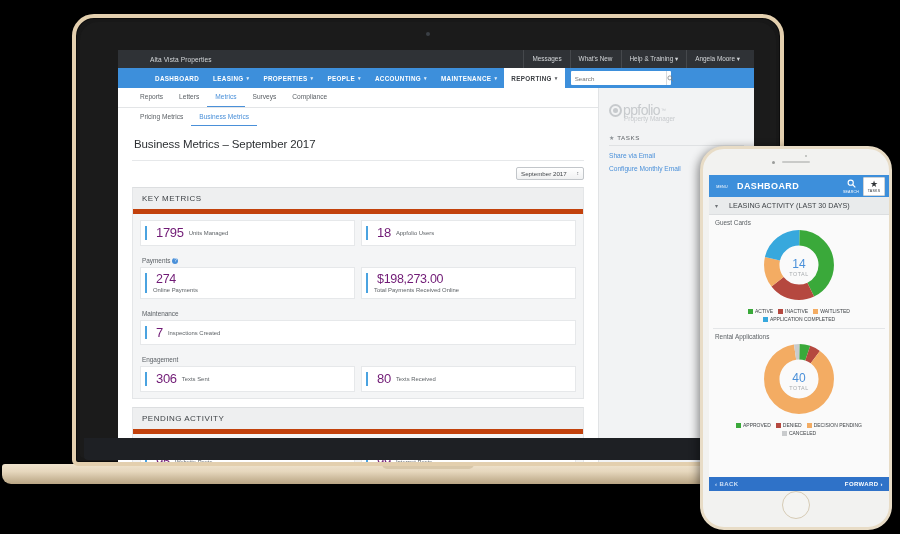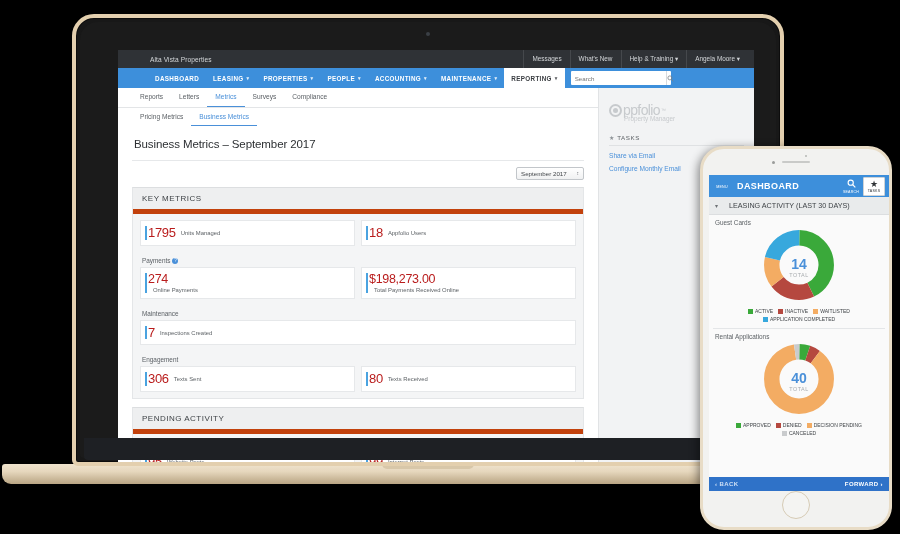--- a/index.html
+++ b/index.html
@@ -132,21 +132,21 @@
   .card {
     flex: 1; background: #fff; border: 1px solid #e6e8ea;
     padding: 5px 7px 5px 7px; display: flex; align-items: center; gap: 5px;
     position: relative; min-height: 22px;
   }
   .card.stacked { flex-direction: column; align-items: flex-start; gap: 1px; min-height: 28px; }
   .card .accent {
     position: absolute; left: 4px; top: 5px; bottom: 5px; width: 2px; background: #4aa3e0;
   }
   .card .val {
-    font-size: 13px; color: #b91c1c; font-weight: 300; margin-left: 0;
+    font-size: 13px; color: #701a75; font-weight: 300; margin-left: 8px;
     letter-spacing: -.3px; line-height: 1.05;
   }
   .card.stacked .val { font-size: 12.5px; }
   .card .lbl { font-size: 5.9px; color: #5e6367; }
   .card.stacked .lbl { margin-left: 5px; }
   .sec-gap { height: 8px; }
 
   .side-logo { padding: 14px 0 0 10px; }
   .side-logo .lg { display:flex; align-items:center; gap:1px; }
   .side-logo .ring {
@@ -225,21 +225,21 @@
   }
   .ph-section-head .tri { font-size: 6px; color: #6e7276; }
   .ph-block { padding: 4px 6px 2px 6px; }
   .ph-block-title { font-size: 6.4px; color: #5d6266; margin-bottom: 1px; }
   .donut-wrap { display: flex; justify-content: center; padding: 2px 0 0 0; }
   .donut { position: relative; }
   .donut .center {
     position: absolute; left: 0; top: 0; width: 100%; height: 100%;
     display: flex; flex-direction: column; align-items: center; justify-content: center;
   }
-  .donut .ctot { font-size: 14px; color: #4a90d9; line-height: 1; font-weight: bold; }
+  .donut .ctot { font-size: 12px; color: #4a90d9; line-height: 1; }
   .donut .clabel { font-size: 5.4px; color: #a7abae; letter-spacing: .5px; margin-top: 1px; }
   .legend {
     display: flex; flex-wrap: wrap; justify-content: center; gap: 2px 5px;
     padding: 3px 4px 4px 4px;
   }
   .legend .li { display: flex; align-items: center; gap: 2px; font-size: 5px; color: #3f4347; }
   .legend .sw { width: 5px; height: 5px; display: inline-block; }
   .ph-divider { height: 1px; background: #e4e6e8; margin: 0 4px; }
   .ph-footer {
     position: absolute; left: 0; right: 0; bottom: 0; height: 14px;

